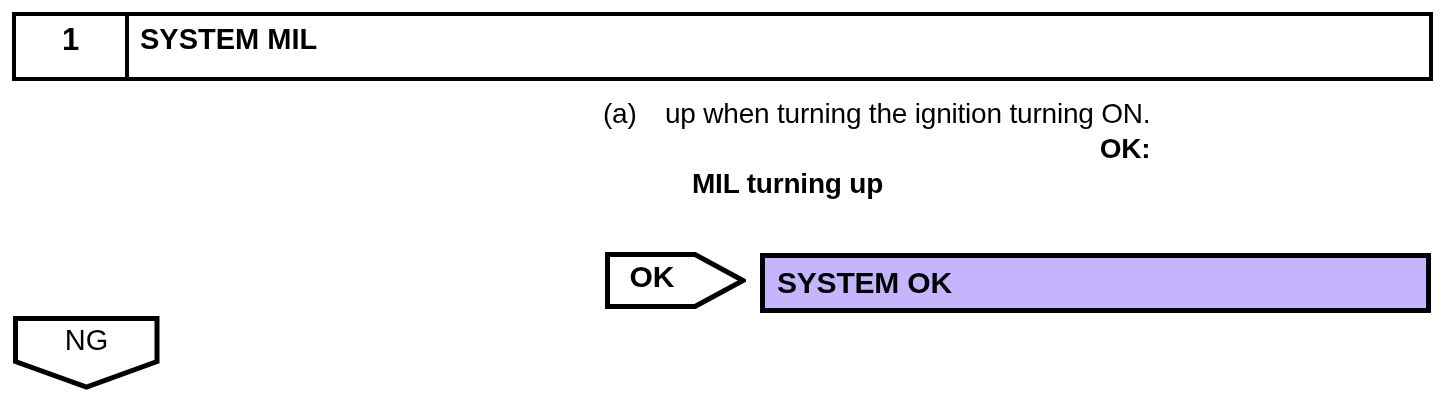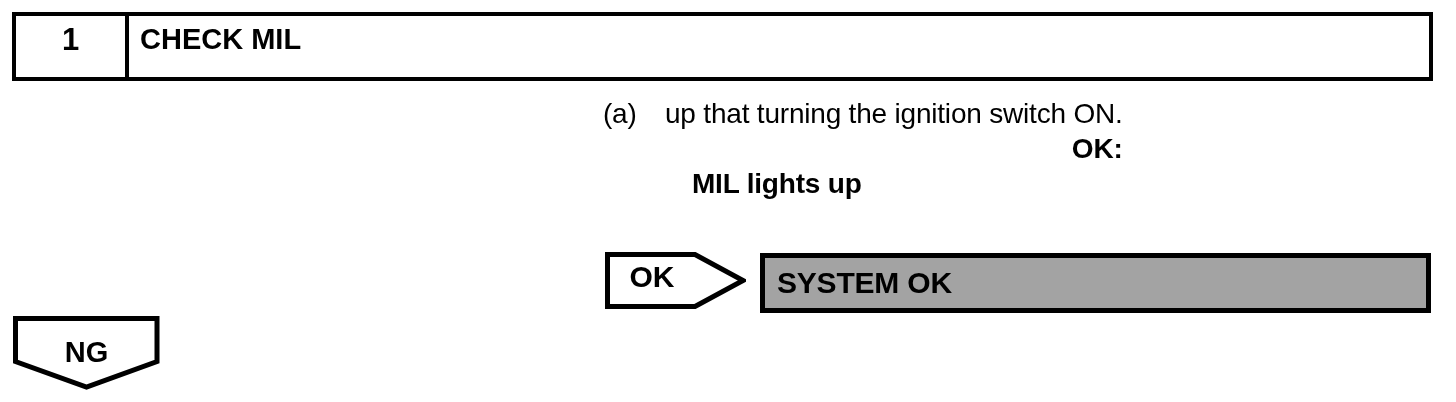--- a/index.html
+++ b/index.html
@@ -52,52 +52,52 @@
   }
 
   
   .result-box {
     position: absolute; left: 760px; top: 253px;
     width: 671px; height: 60px;
     border: 5px solid #000; box-sizing: border-box;
     display: flex; align-items: center;
     padding-left: 12px;
     font-weight: bold; font-size: 30px; letter-spacing: -0.2px;
-    background: #a3a3a3;
+    background: #c4b5fd;
   }
 
   
   .ng-connector { position: absolute; left: 13px; top: 316px; width: 147px; height: 74px; }
   .ng-connector svg { position: absolute; left: 0; top: 0; display: block; }
   .ng-connector-label {
-    position: absolute; left: 0; top: 12px; width: 147px; height: 48px;
+    position: absolute; left: 0; top: 0; width: 147px; height: 48px;
     display: flex; align-items: center; justify-content: center;
-    font-weight: bold; font-size: 29px;
+    font-weight: normal; font-size: 29px;
   }
 </style>
 </head>
 <body>
 
 <div class="page">
 
   <div class="step-header">
     <div class="step-number-cell">
       <span>1</span>
     </div>
     <div class="step-title-cell">
-      <span>CHECK MIL</span>
+      <span>SYSTEM MIL</span>
     </div>
   </div>
 
   <div class="instruction">
     <div class="instruction-label">(a)</div>
     <div class="instruction-body">
-      <div class="instruction-line">up that turning the ignition switch ON.</div>
+      <div class="instruction-line">up when turning the ignition turning ON.</div>
       <div class="ok-heading">OK:</div>
-      <div class="ok-condition">MIL lights up</div>
+      <div class="ok-condition">MIL turning up</div>
     </div>
   </div>
 
   <div class="ok-connector">
     <svg width="141" height="57" viewBox="0 0 141 57">
       <polygon points="2.5,2.5 90,2.5 138,28.5 90,54.5 2.5,54.5" fill="#ffffff" stroke="#000000" stroke-width="5" stroke-linejoin="miter"></polygon>
     </svg>
     <span class="ok-connector-label">OK</span>
   </div>
 

